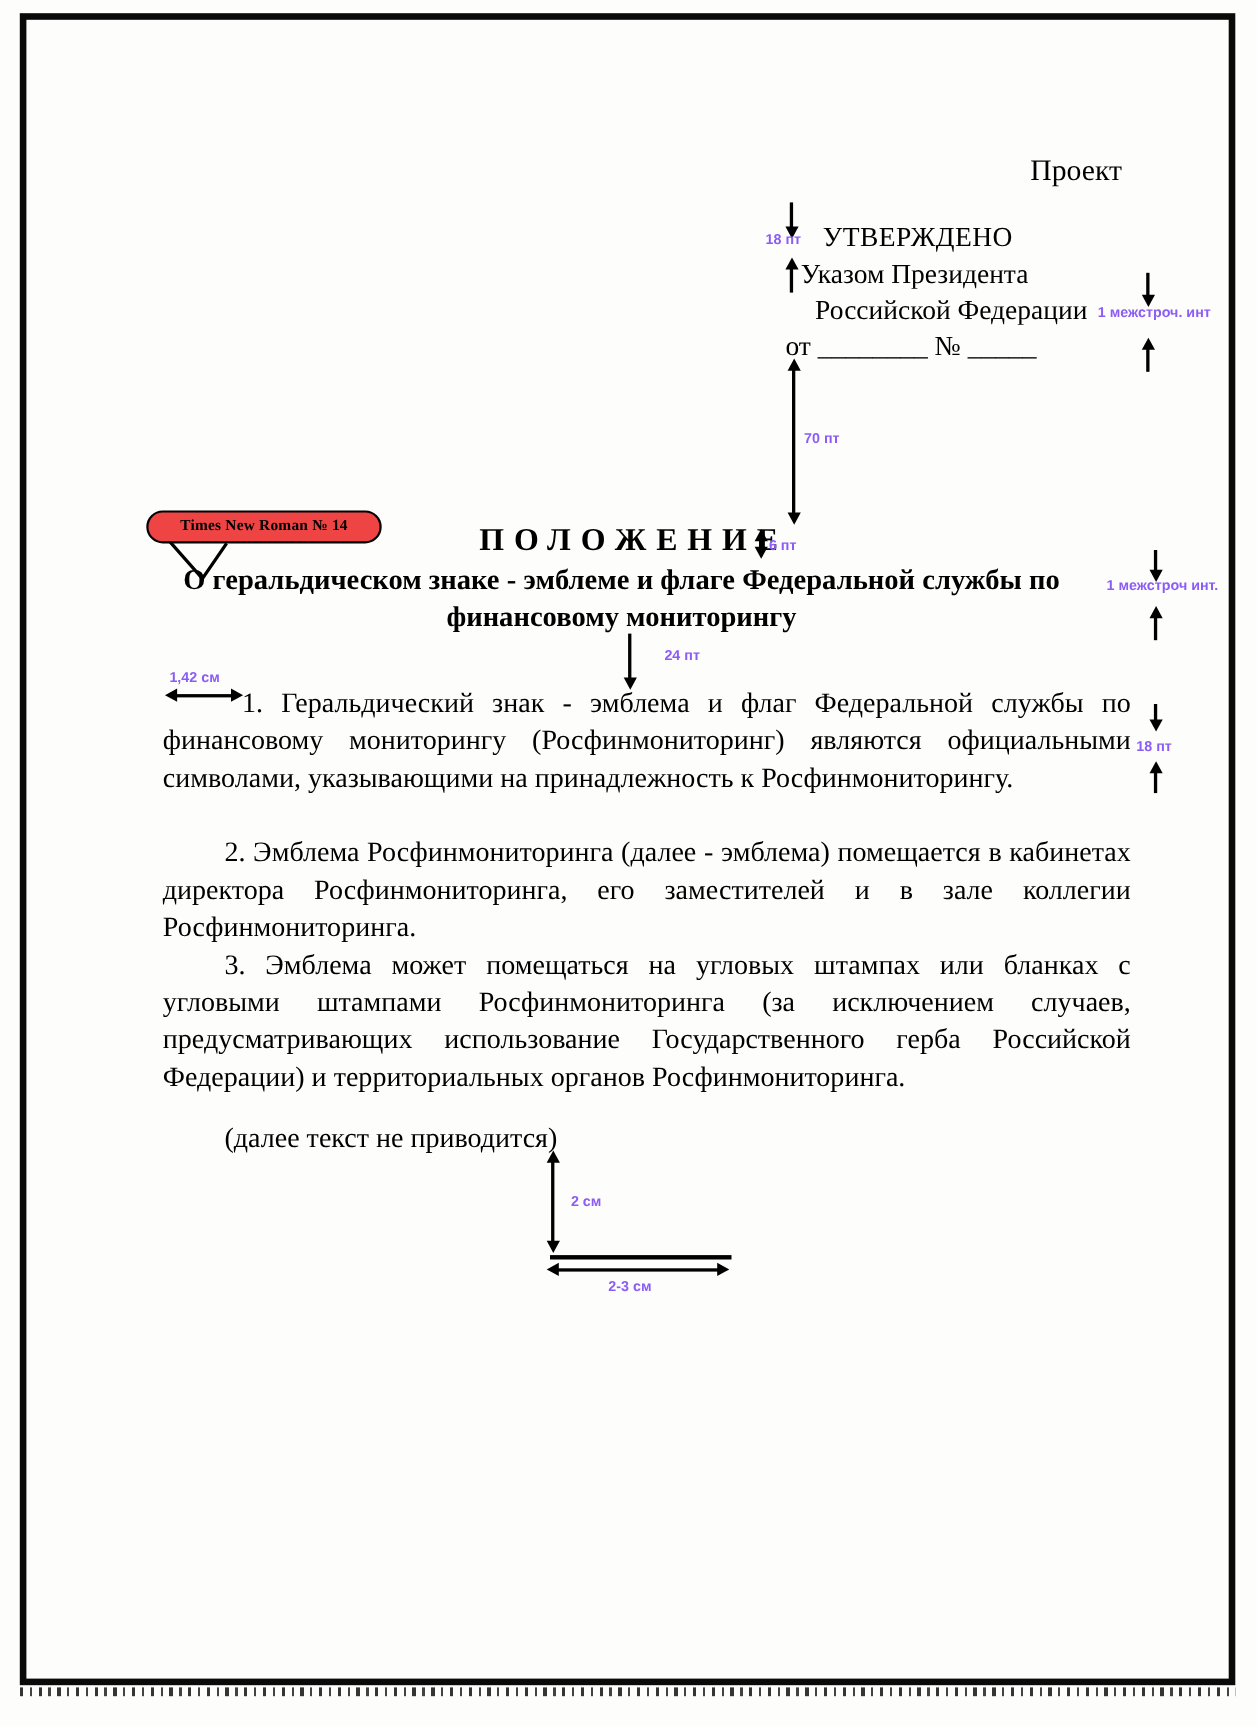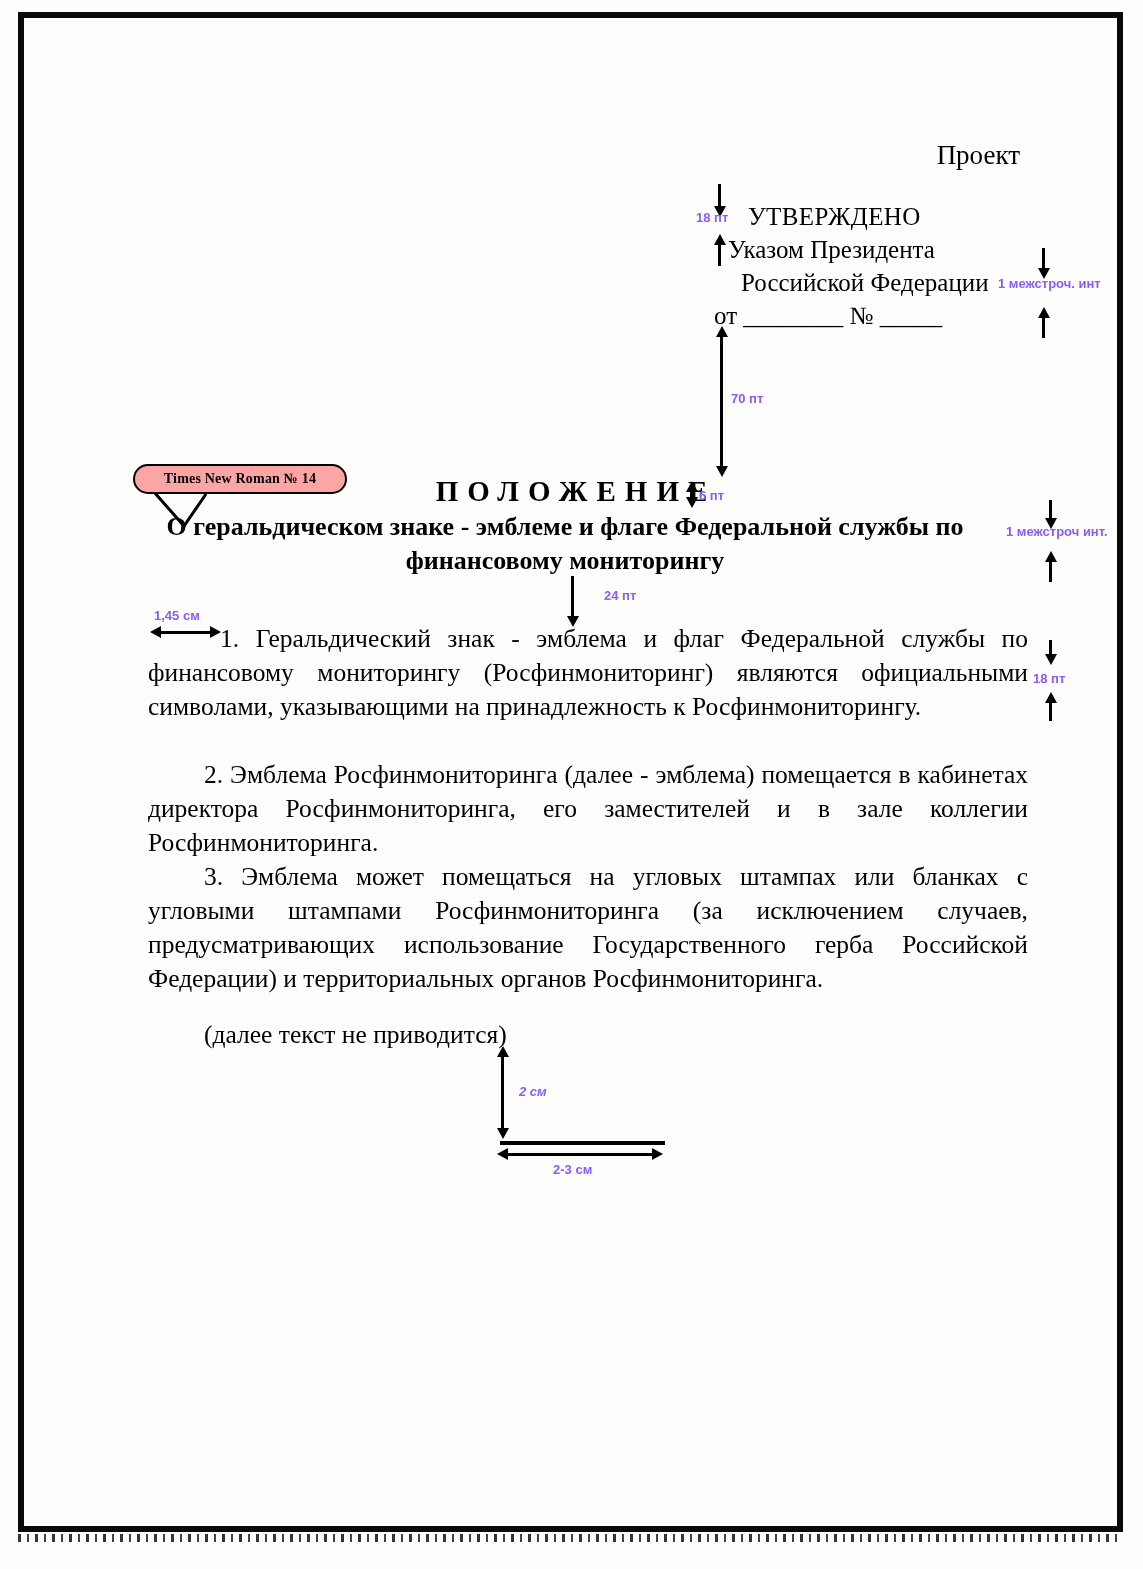--- a/index.html
+++ b/index.html
@@ -157,21 +157,21 @@
     border-left: 11px solid #000;
   }
 
   
   #font-callout {
     position: absolute;
     left: 133px; top: 464px;
     width: 214px; height: 30px;
     border: 2.5px solid #000;
     border-radius: 16px;
-    background: #fca5a5;
+    background: #ef4444;
     box-sizing: border-box;
   }
   #font-callout .cl-text {
     display: block;
     text-align: center;
     font-family: "Liberation Serif", "DejaVu Serif", serif;
     font-weight: bold;
     font-size: 14px;
     line-height: 25px;
     color: #000;
@@ -265,38 +265,38 @@
     <div class="vline" style="left:1049px; top:560px; height:22px;"></div>
   </div>
 
   <div>
     <div class="vline" style="left:571px; top:576px; height:44px;"></div>
     <div class="ann-label" style="left:579px; top:589px;margin-left:25px;">24 пт</div>
     <div class="arrow-down" style="left:567px; top:616px;"></div>
   </div>
 
   <div>
-    <div class="ann-label" style="left:154px; top:609px;">1,45 см</div>
+    <div class="ann-label" style="left:154px; top:609px;">1,42 см</div>
     <div class="arrow-left" style="left:150px; top:626px;"></div>
     <div class="hline" style="left:159px; top:631px; width:53px;"></div>
     <div class="arrow-right" style="left:210px; top:626px;"></div>
   </div>
 
   <div>
     <div class="vline" style="left:1049px; top:640px; height:18px;"></div>
     <div class="arrow-down" style="left:1045px; top:654px;"></div>
     <div class="ann-label" style="left:1033px; top:672px;">18 пт</div>
     <div class="arrow-up" style="left:1045px; top:692px;"></div>
     <div class="vline" style="left:1049px; top:701px; height:20px;"></div>
   </div>
 
   <div>
     <div class="arrow-up" style="left:497px; top:1046px;"></div>
     <div class="vline" style="left:501px; top:1055px; height:75px;"></div>
-    <div class="ann-label" style="left:519px; top:1085px;font-style:italic;">2 см</div>
+    <div class="ann-label" style="left:519px; top:1085px;">2 см</div>
     <div class="arrow-down" style="left:497px; top:1128px;"></div>
   </div>
 
   <div id="bottom-rule"></div>
   <div>
     <div class="arrow-left" style="left:497px; top:1148px;"></div>
     <div class="hline" style="left:506px; top:1153px; width:148px;"></div>
     <div class="arrow-right" style="left:652px; top:1148px;"></div>
     <div class="ann-label" style="left:553px; top:1163px;">2-3 см</div>
   </div>

